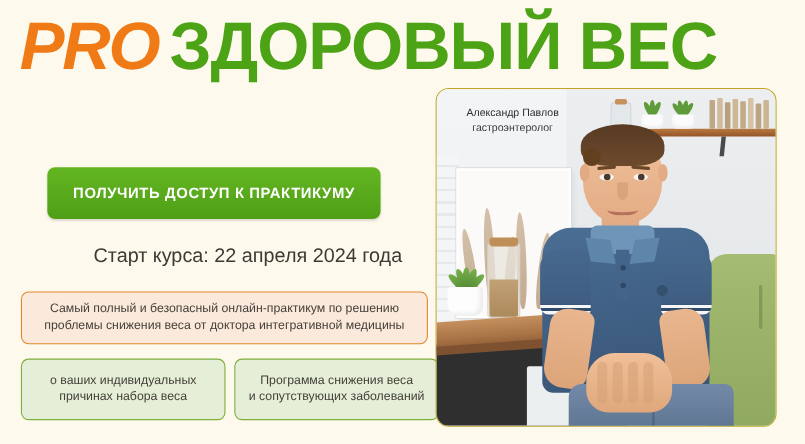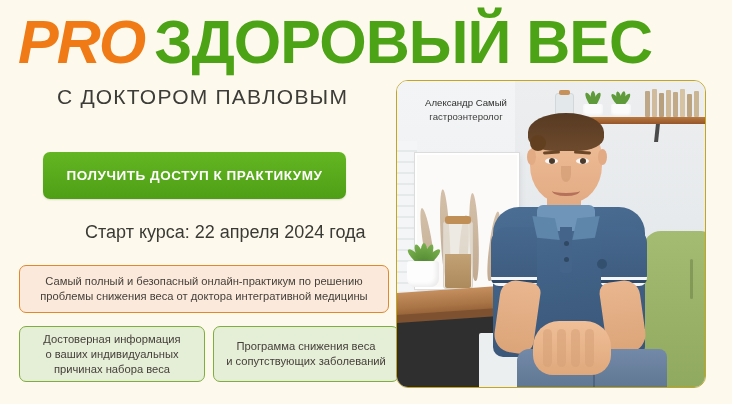--- a/index.html
+++ b/index.html
@@ -634,36 +634,34 @@
 </style>
 </head>
 <body>
 
 <div class="banner">
 
   <div class="headline">
     <span class="pro">PRO</span><span class="rest">ЗДОРОВЫЙ ВЕС</span>
   </div>
 
-  <div class="subtitle">С ДОКТОРОМ ПАВЛОВЫМ</div>
 
   <button class="cta-button">ПОЛУЧИТЬ ДОСТУП К ПРАКТИКУМУ</button>
 
   <div class="start-date">Старт курса: 22 апреля 2024 года</div>
 
   <div class="box-orange">
     <div>
       <span class="box-line">Самый полный и безопасный онлайн-практикум по решению</span>
       <span class="box-line">проблемы снижения веса от доктора интегративной медицины</span>
     </div>
   </div>
 
   <div class="box-green box-green-left">
     <div>
-      <span class="box-line">Достоверная информация</span>
       <span class="box-line">о ваших индивидуальных</span>
       <span class="box-line">причинах набора веса</span>
     </div>
   </div>
 
   <div class="box-green box-green-right">
     <div>
       <span class="box-line">Программа снижения веса</span>
       <span class="box-line">и сопутствующих заболеваний</span>
     </div>
@@ -766,20 +764,20 @@
         <div class="hair"></div>
         <div class="brow brow-l"></div>
         <div class="brow brow-r"></div>
         <div class="eye eye-l"></div>
         <div class="eye eye-r"></div>
         <div class="nose"></div>
         <div class="mouth"></div>
       </div>
 
       <div class="photo-caption">
-        <div class="cap-name">Александр Самый</div>
+        <div class="cap-name">Александр Павлов</div>
         <div>гастроэнтеролог</div>
       </div>
 
     </div>
   </div>
 
 </div>
 
 </body></html>

